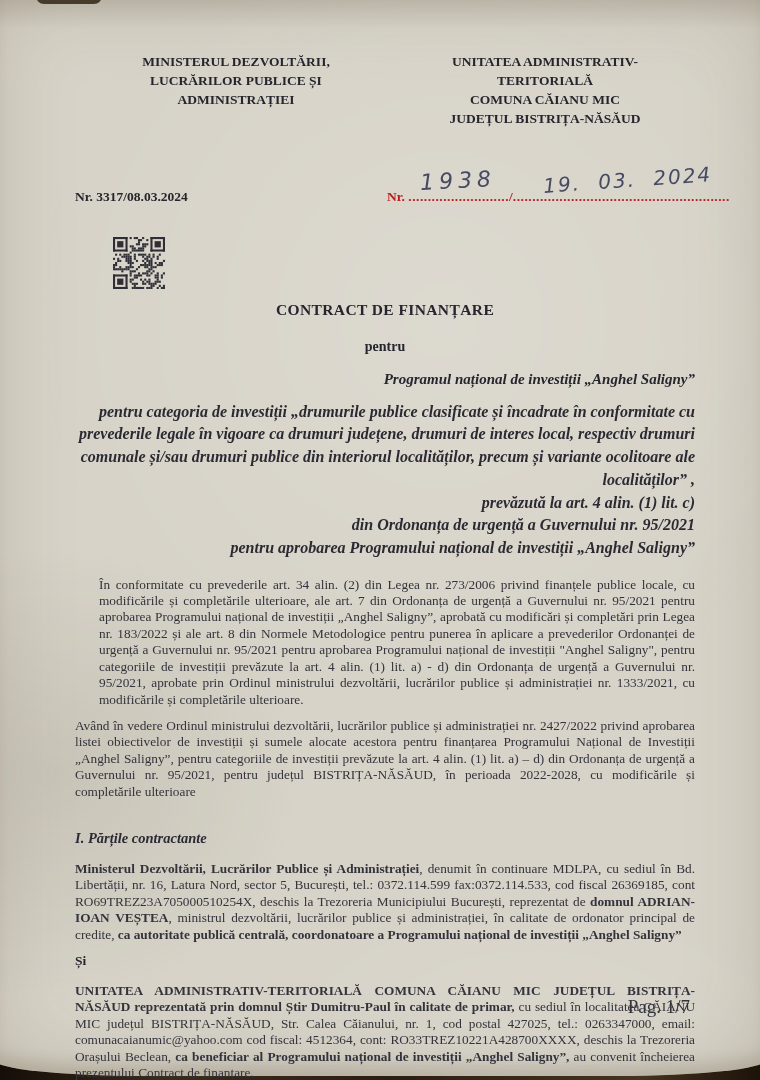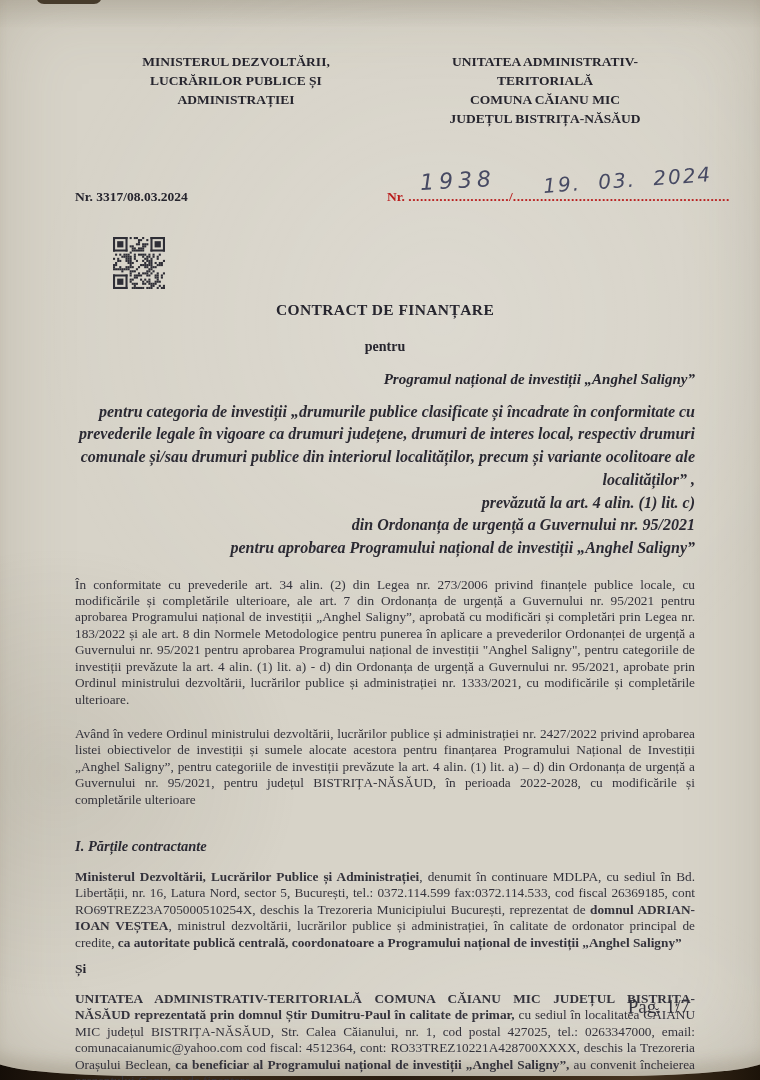--- a/index.html
+++ b/index.html
@@ -33,22 +33,22 @@
   .nr-right{position:absolute;left:312px;bottom:8px;font-weight:bold;font-size:13.5px;color:#b91c1c;white-space:nowrap;}
   .hand{position:absolute;font-family:"DejaVu Sans",sans-serif;font-style:italic;color:#474a63;white-space:nowrap;}
   .hand-nr{left:345px;bottom:20px;font-size:22px;letter-spacing:5px;transform:rotate(-3deg);}
   .hand-date{left:468px;bottom:21px;font-size:20px;letter-spacing:2px;word-spacing:9px;transform:rotate(-4deg);}
   .qr{margin-top:24px;margin-left:38px;width:52px;height:52px;opacity:.92;}
   .title-main{margin-top:12px;text-align:center;font-weight:bold;font-size:15.5px;letter-spacing:.4px;color:#26252e;}
   .title-pentru{margin-top:20px;text-align:center;font-weight:bold;font-size:14px;color:#26252e;}
   .title-program{margin-top:16px;text-align:right;font-weight:bold;font-style:italic;font-size:15px;color:#26252e;}
   .category{margin-top:13px;font-weight:bold;font-style:italic;font-size:16px;line-height:1.42;text-align:right;color:#2b2a33;}
   .body-p{margin:0;text-align:justify;font-size:13.3px;line-height:16.4px;color:#34333c;}
-  .p1{margin-top:17px;}
-  .p2{margin-top:18px;}
+  .p1{margin-top:17px;margin-left:24px;}
+  .p2{margin-top:10px;}
   .section-heading{margin-top:30px;font-weight:bold;font-style:italic;font-size:14.5px;color:#2b2a33;}
   .rich{margin-top:14px;}
   .si{margin-top:10px;font-weight:bold;font-size:13.5px;color:#26252e;font-family:Liberation Serif, serif;}
   .uat{}
   .footer{position:absolute;right:76px;top:1000px;font-size:19px;color:#34333c;}
   .dots{letter-spacing:.5px;}
 </style>
 </head>
 <body>
 

